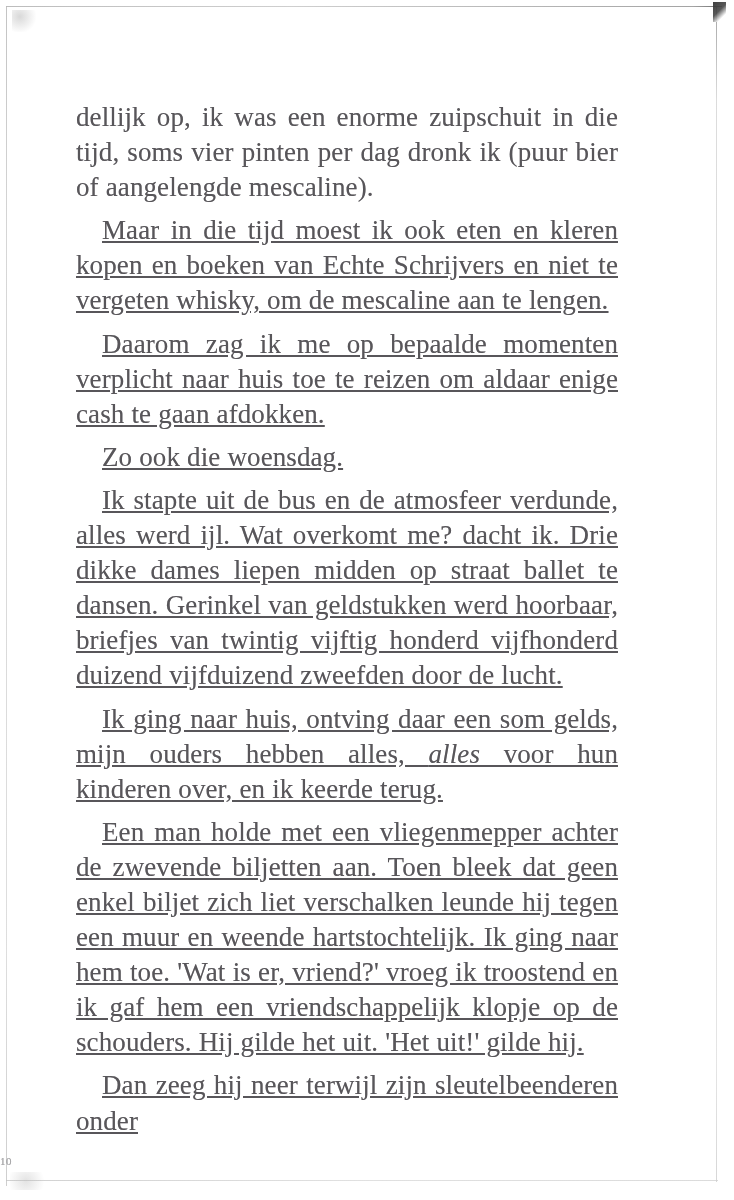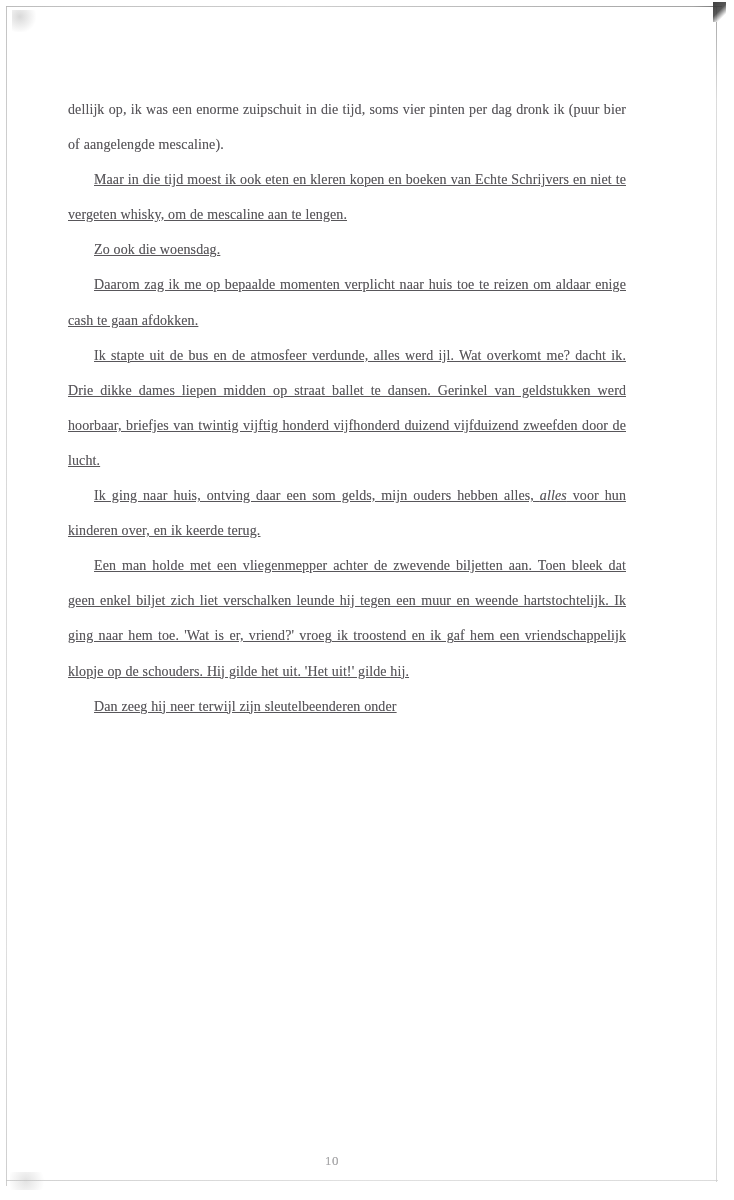--- a/index.html
+++ b/index.html
@@ -74,24 +74,24 @@
 
   
   .text-column {
     position: absolute;
     left: 68px;
     top: 92px;
     width: 558px;
   }
 
   .body-paragraph {
-    margin: 0;
+    margin: 8px;
     text-align: justify;
     text-justify: inter-word;
-    font-size: 14px;
+    font-size: 27px;
     line-height: 35.1px;
     color: #58565a;
     letter-spacing: .1px;
     word-spacing: .2px;
     text-indent: 0;
     -webkit-font-smoothing: antialiased;
   }
   .body-paragraph.indented {
     text-indent: 26px;
     text-decoration: underline;
@@ -103,22 +103,22 @@
   
   .ink {
     text-shadow: 0 0 .55px rgba(88,86,90,.45);
   }
 
   .page-number {
     position: absolute;
     left: 0;
     top: 1152px;
     width: 664px;
-    text-align: center;
-    font-size: 13px;
+    text-align: left;
+    font-size: 11px;
     line-height: 18px;
     color: #a9a9ab;
     letter-spacing: .6px;
     font-family: "Liberation Serif", "DejaVu Serif", serif;
   }
 </style>
 </head>
 <body>
 
 <div class="page-scan">
@@ -127,22 +127,22 @@
   <div class="scan-edge-left"></div>
   <div class="scan-edge-right"></div>
   <div class="scan-edge-bottom"></div>
   <div class="scan-corner-mark"></div>
   <div class="scan-corner-smudge"></div>
   <div class="scan-bottom-smudge"></div>
 
   <div class="text-column" id="body-text-column">
       <p class="body-paragraph ink"><span>dellijk op, ik was een enorme zuipschuit in die tijd, soms vier pinten per dag dronk ik (puur bier of aangelengde mescaline).</span></p>
       <p class="body-paragraph ink indented"><span>Maar in die tijd moest ik ook eten en kleren kopen en boeken van Echte Schrijvers en niet te vergeten whisky, om de mescaline aan te lengen.</span></p>
+      <p class="body-paragraph ink indented"><span>Daarom zag ik me op bepaalde momenten verplicht naar huis toe te reizen om aldaar enige cash te gaan afdokken.</span></p>
       <p class="body-paragraph ink indented"><span>Zo ook die woensdag.</span></p>
-      <p class="body-paragraph ink indented"><span>Daarom zag ik me op bepaalde momenten verplicht naar huis toe te reizen om aldaar enige cash te gaan afdokken.</span></p>
       <p class="body-paragraph ink indented"><span>Ik stapte uit de bus en de atmosfeer verdunde, alles werd ijl. Wat overkomt me? dacht ik. Drie dikke dames liepen midden op straat ballet te dansen. Gerinkel van geldstukken werd hoorbaar, briefjes van twintig vijftig honderd vijfhonderd duizend vijfduizend zweefden door de lucht.</span></p>
       <p class="body-paragraph ink indented"><span>Ik ging naar huis, ontving daar een som gelds, mijn ouders hebben alles, </span><span class="emph">alles</span><span> voor hun kinderen over, en ik keerde terug.</span></p>
       <p class="body-paragraph ink indented"><span>Een man holde met een vliegenmepper achter de zwevende biljetten aan. Toen bleek dat geen enkel biljet zich liet verschalken leunde hij tegen een muur en weende hartstochtelijk. Ik ging naar hem toe. 'Wat is er, vriend?' vroeg ik troostend en ik gaf hem een vriendschappelijk klopje op de schouders. Hij gilde het uit. 'Het uit!' gilde hij.</span></p>
       <p class="body-paragraph ink indented"><span>Dan zeeg hij neer terwijl zijn sleutelbeenderen onder</span></p>
     </div>
 
   <div class="page-number ink">10</div>
 
 </div>
 

